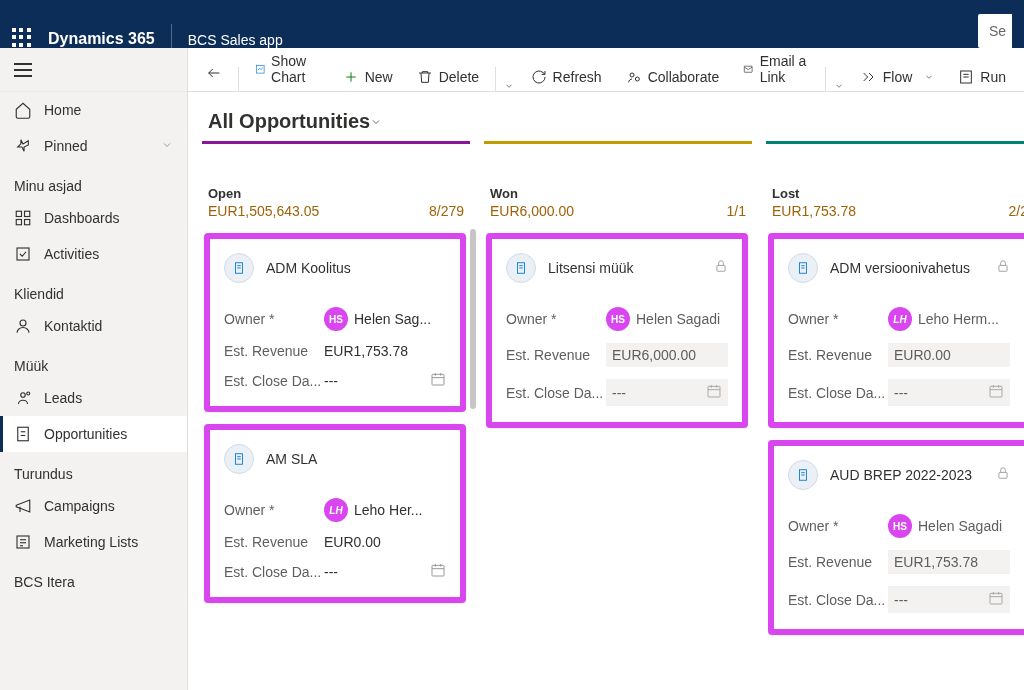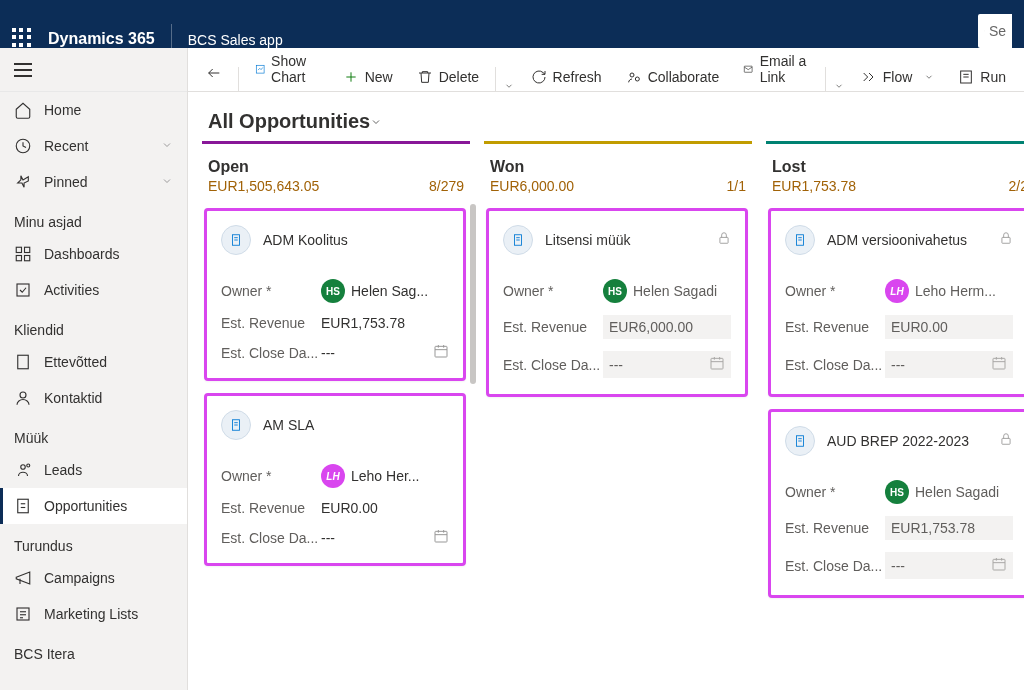--- a/index.html
+++ b/index.html
@@ -46,38 +46,38 @@
 .section-title { padding: 10px 20px 10px; font-size: 18px; font-weight: 600; border-bottom: 1px solid #888; margin: 0 0px; }
 
 
 .kanban { display: flex; gap: 14px; padding: 0 0 0 14px; overflow-x: hidden; }
 .column { width: 268px; flex-shrink: 0; }
 .col-stripe { height: 3px; }
 .col-stripe.open { background: #881798; }
 .col-stripe.won { background: #c19c00; }
 .col-stripe.lost { background: #008272; }
 .col-header { padding: 14px 6px 10px; }
-.col-title { font-size: 16px; font-weight: 600; }
+.col-title { font-size: 13px; font-weight: 600; margin-top: 28px; }
 .col-sub { display: flex; justify-content: space-between; font-size: 14px; color: #a16207; margin-top: 2px; }
 
 .cards { display: flex; flex-direction: column; gap: 12px; padding: 4px 4px 20px 2px; position: relative; }
 .scroll-thumb { position: absolute; right: -6px; top: 0; width: 6px; height: 180px; background: #c8c6c4; border-radius: 3px; }
 
-.card { background: #fff; border: 3px solid #d946ef; border-radius: 4px; padding: 14px 14px 10px; box-shadow: 0 1px 2px rgba(0,0,0,0.05); }
+.card { background: #fff; border: 6px solid #d946ef; border-radius: 4px; padding: 14px 14px 10px; box-shadow: 0 1px 2px rgba(0,0,0,0.05); }
 .card-head { display: flex; align-items: center; gap: 12px; margin-bottom: 18px; }
 .card-ico { width: 30px; height: 30px; background: #eaf0f6; border-radius: 50%; display: flex; align-items: center; justify-content: center; border: 1px solid #d0dce8; }
 .card-ico svg { width: 14px; height: 14px; }
 .card-title { font-size: 14px; flex: 1; overflow: hidden; text-overflow: ellipsis; white-space: nowrap; }
 .lock { opacity: 0.5; }
 .card-row { display: flex; align-items: center; padding: 6px 0; font-size: 14px; }
 .card-label { width: 100px; color: #605e5c; overflow: hidden; text-overflow: ellipsis; white-space: nowrap; }
 .card-value { flex: 1; display: flex; align-items: center; gap: 6px; overflow: hidden; text-overflow: ellipsis; white-space: nowrap; }
 .card-value.readonly { background: #f3f2f1; padding: 4px 6px; color: #605e5c; }
 .avatar { width: 24px; height: 24px; border-radius: 50%; color: #fff; font-size: 10px; font-weight: 600; display: flex; align-items: center; justify-content: center; flex-shrink: 0; }
-.av-blue { background: #15803d; }
+.av-blue { background: #d946ef; }
 .av-orange { background: #d946ef; font-style: italic; }
 .cal-icon { margin-left: auto; opacity: 0.5; width: 16px; }
 
 svg { stroke: currentColor; fill: none; stroke-width: 1.5; }
 </style>
 </head>
 <body>
 
 <div class="header">
   <div class="waffle">
@@ -118,32 +118,20 @@
       <span class="sb-icon">
           <svg viewBox="0 0 24 24">
             <path d="M3 11l9-8 9 8v10a2 2 0 01-2 2H5a2 2 0 01-2-2z"></path>
           </svg>
         </span>
       <span>Home</span>
     </div>
     <div class="sb-item">
       <span class="sb-icon">
           <svg viewBox="0 0 24 24">
-            <circle cx="12" cy="12" r="9"></circle>
-            <polyline points="12 7 12 12 16 14"></polyline>
-          </svg>
-        </span>
-      <span>Recent</span>
-      <span class="sb-chev"><svg width="12" height="12" viewBox="0 0 24 24">
-            <polyline points="6 9 12 15 18 9"></polyline>
-          </svg></span>
-    </div>
-    <div class="sb-item">
-      <span class="sb-icon">
-          <svg viewBox="0 0 24 24">
             <path d="M12 2l4 4-2 6 4 4-6-2-4 4v-6l-4-4 6 2z" transform="rotate(45 12 12)"></path>
           </svg>
         </span>
       <span>Pinned</span>
       <span class="sb-chev"><svg width="12" height="12" viewBox="0 0 24 24">
             <polyline points="6 9 12 15 18 9"></polyline>
           </svg></span>
     </div>
     <div id="sb-groups">
         <div class="sb-header">Minu asjad</div>
@@ -161,32 +149,20 @@
         <div class="sb-item">
           <span class="sb-icon">
             <svg viewBox="0 0 24 24">
               <rect x="4" y="4" width="16" height="16"></rect>
               <polyline points="8 12 11 15 16 9"></polyline>
             </svg>
           </span>
           <span>Activities</span>
         </div>
         <div class="sb-header">Kliendid</div>
-        <div class="sb-item">
-          <span class="sb-icon">
-            <svg viewBox="0 0 24 24">
-              <rect x="5" y="3" width="14" height="18"></rect>
-              <line x1="9" y1="8" x2="9" y2="8"></line>
-              <line x1="15" y1="8" x2="15" y2="8"></line>
-              <line x1="9" y1="13" x2="9" y2="13"></line>
-              <line x1="15" y1="13" x2="15" y2="13"></line>
-            </svg>
-          </span>
-          <span>Ettevõtted</span>
-        </div>
         <div class="sb-item">
           <span class="sb-icon">
             <svg viewBox="0 0 24 24">
               <circle cx="12" cy="8" r="4"></circle>
               <path d="M4 21c0-4 4-7 8-7s8 3 8 7"></path>
             </svg>
           </span>
           <span>Kontaktid</span>
         </div>
         <div class="sb-header">Müük</div>

